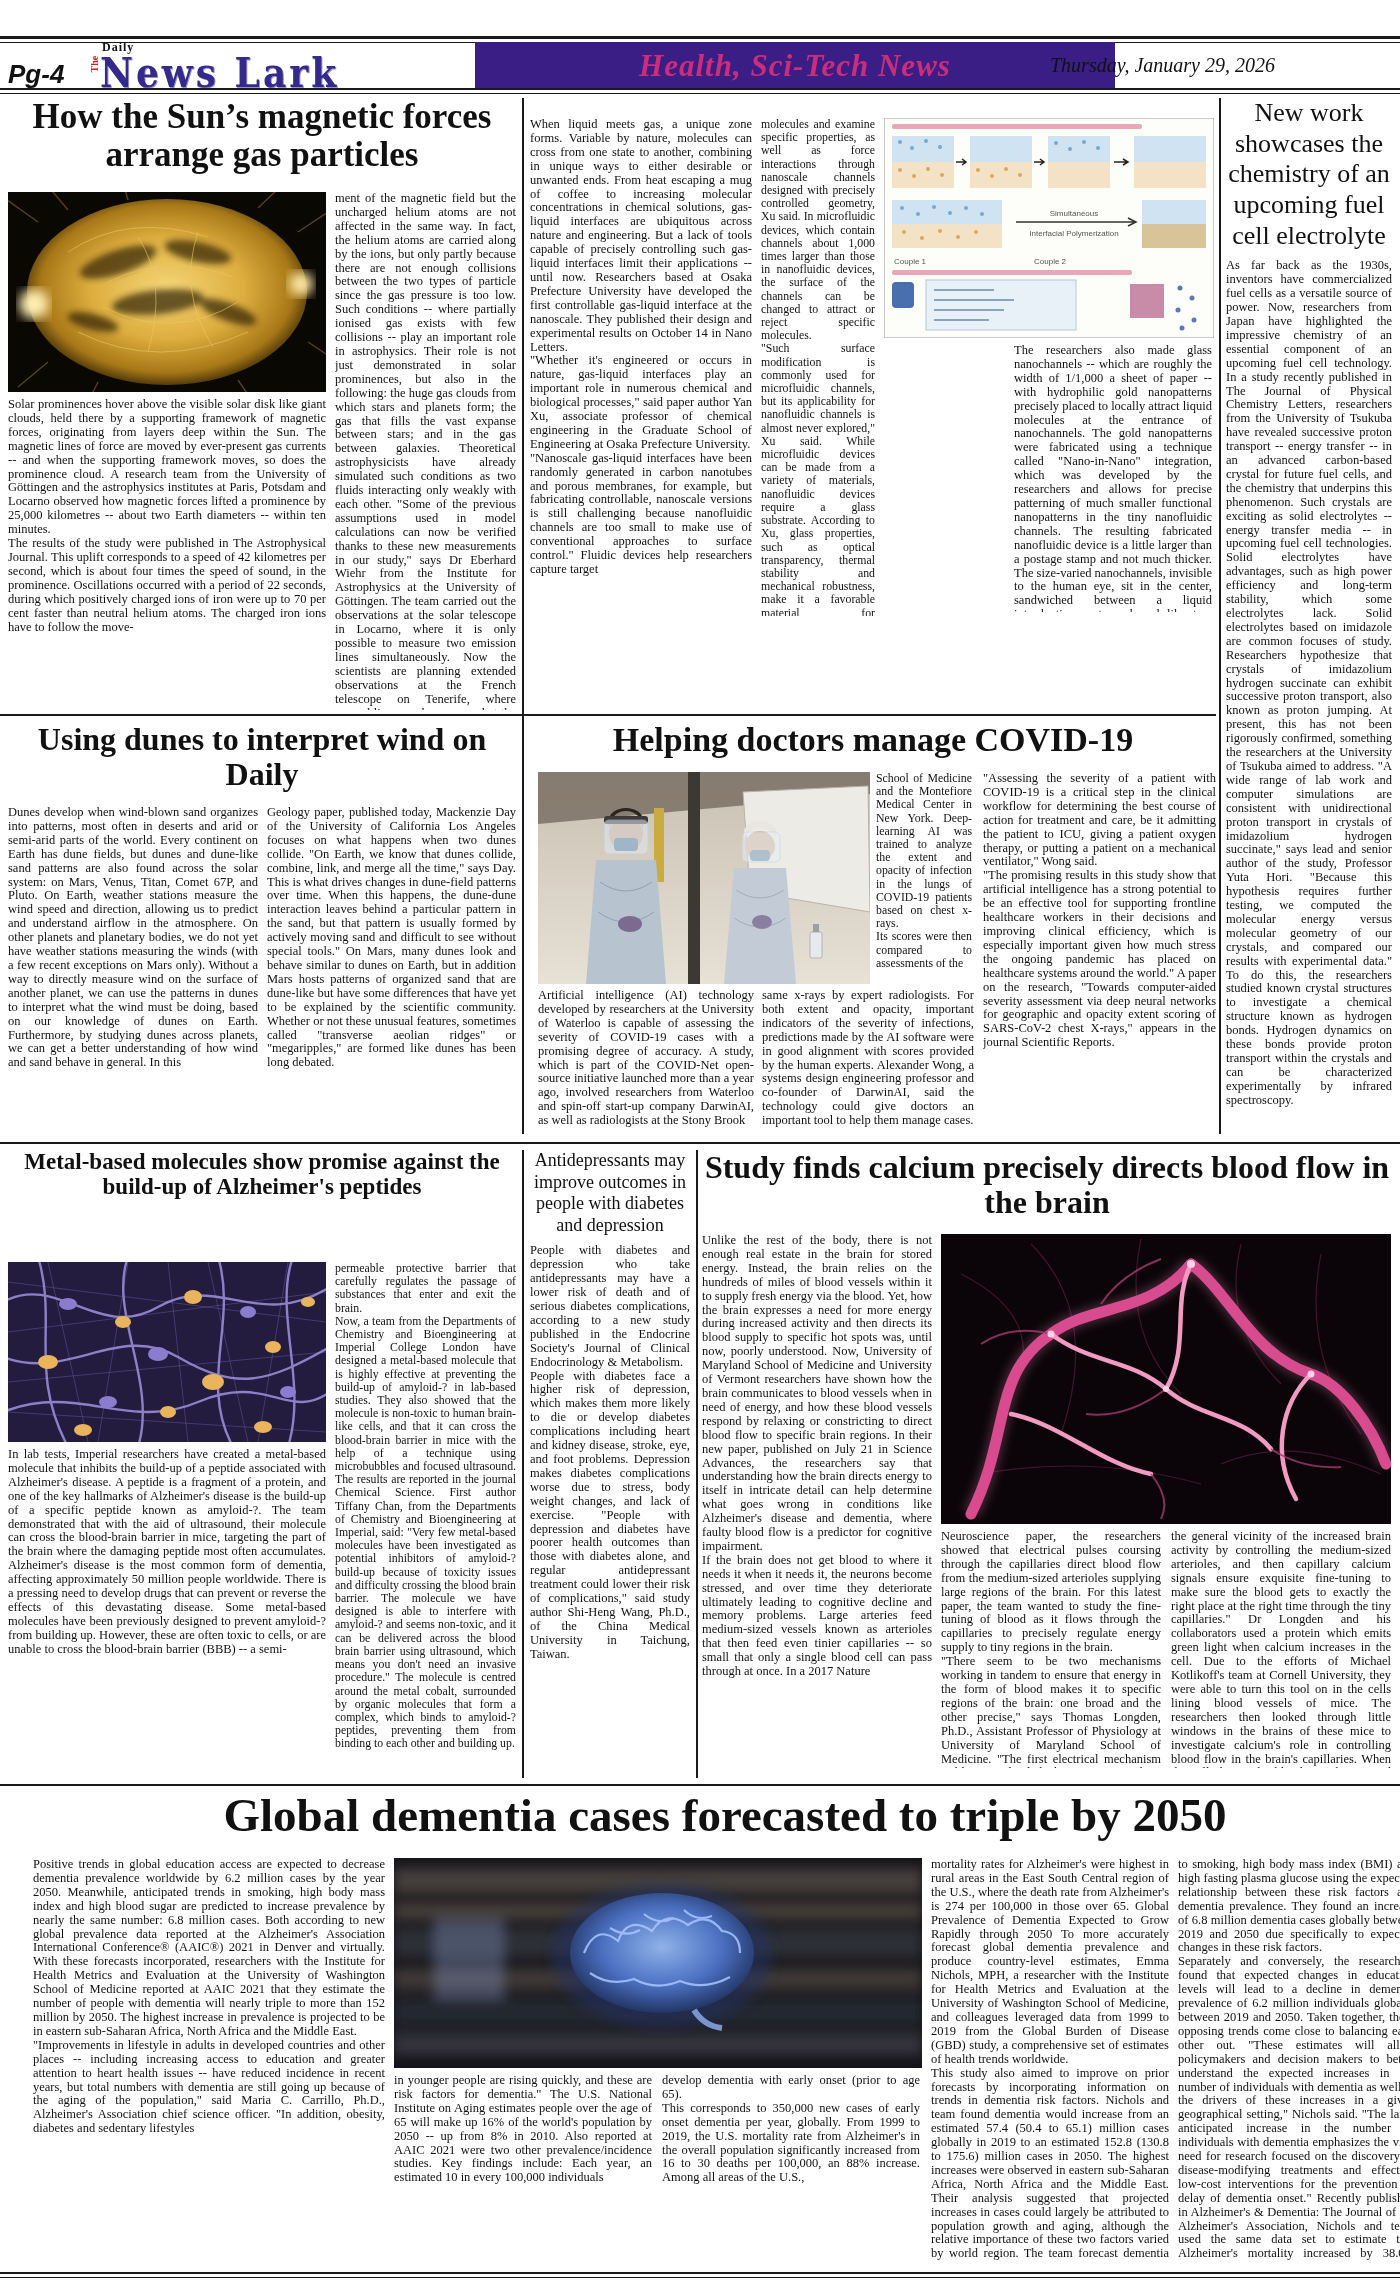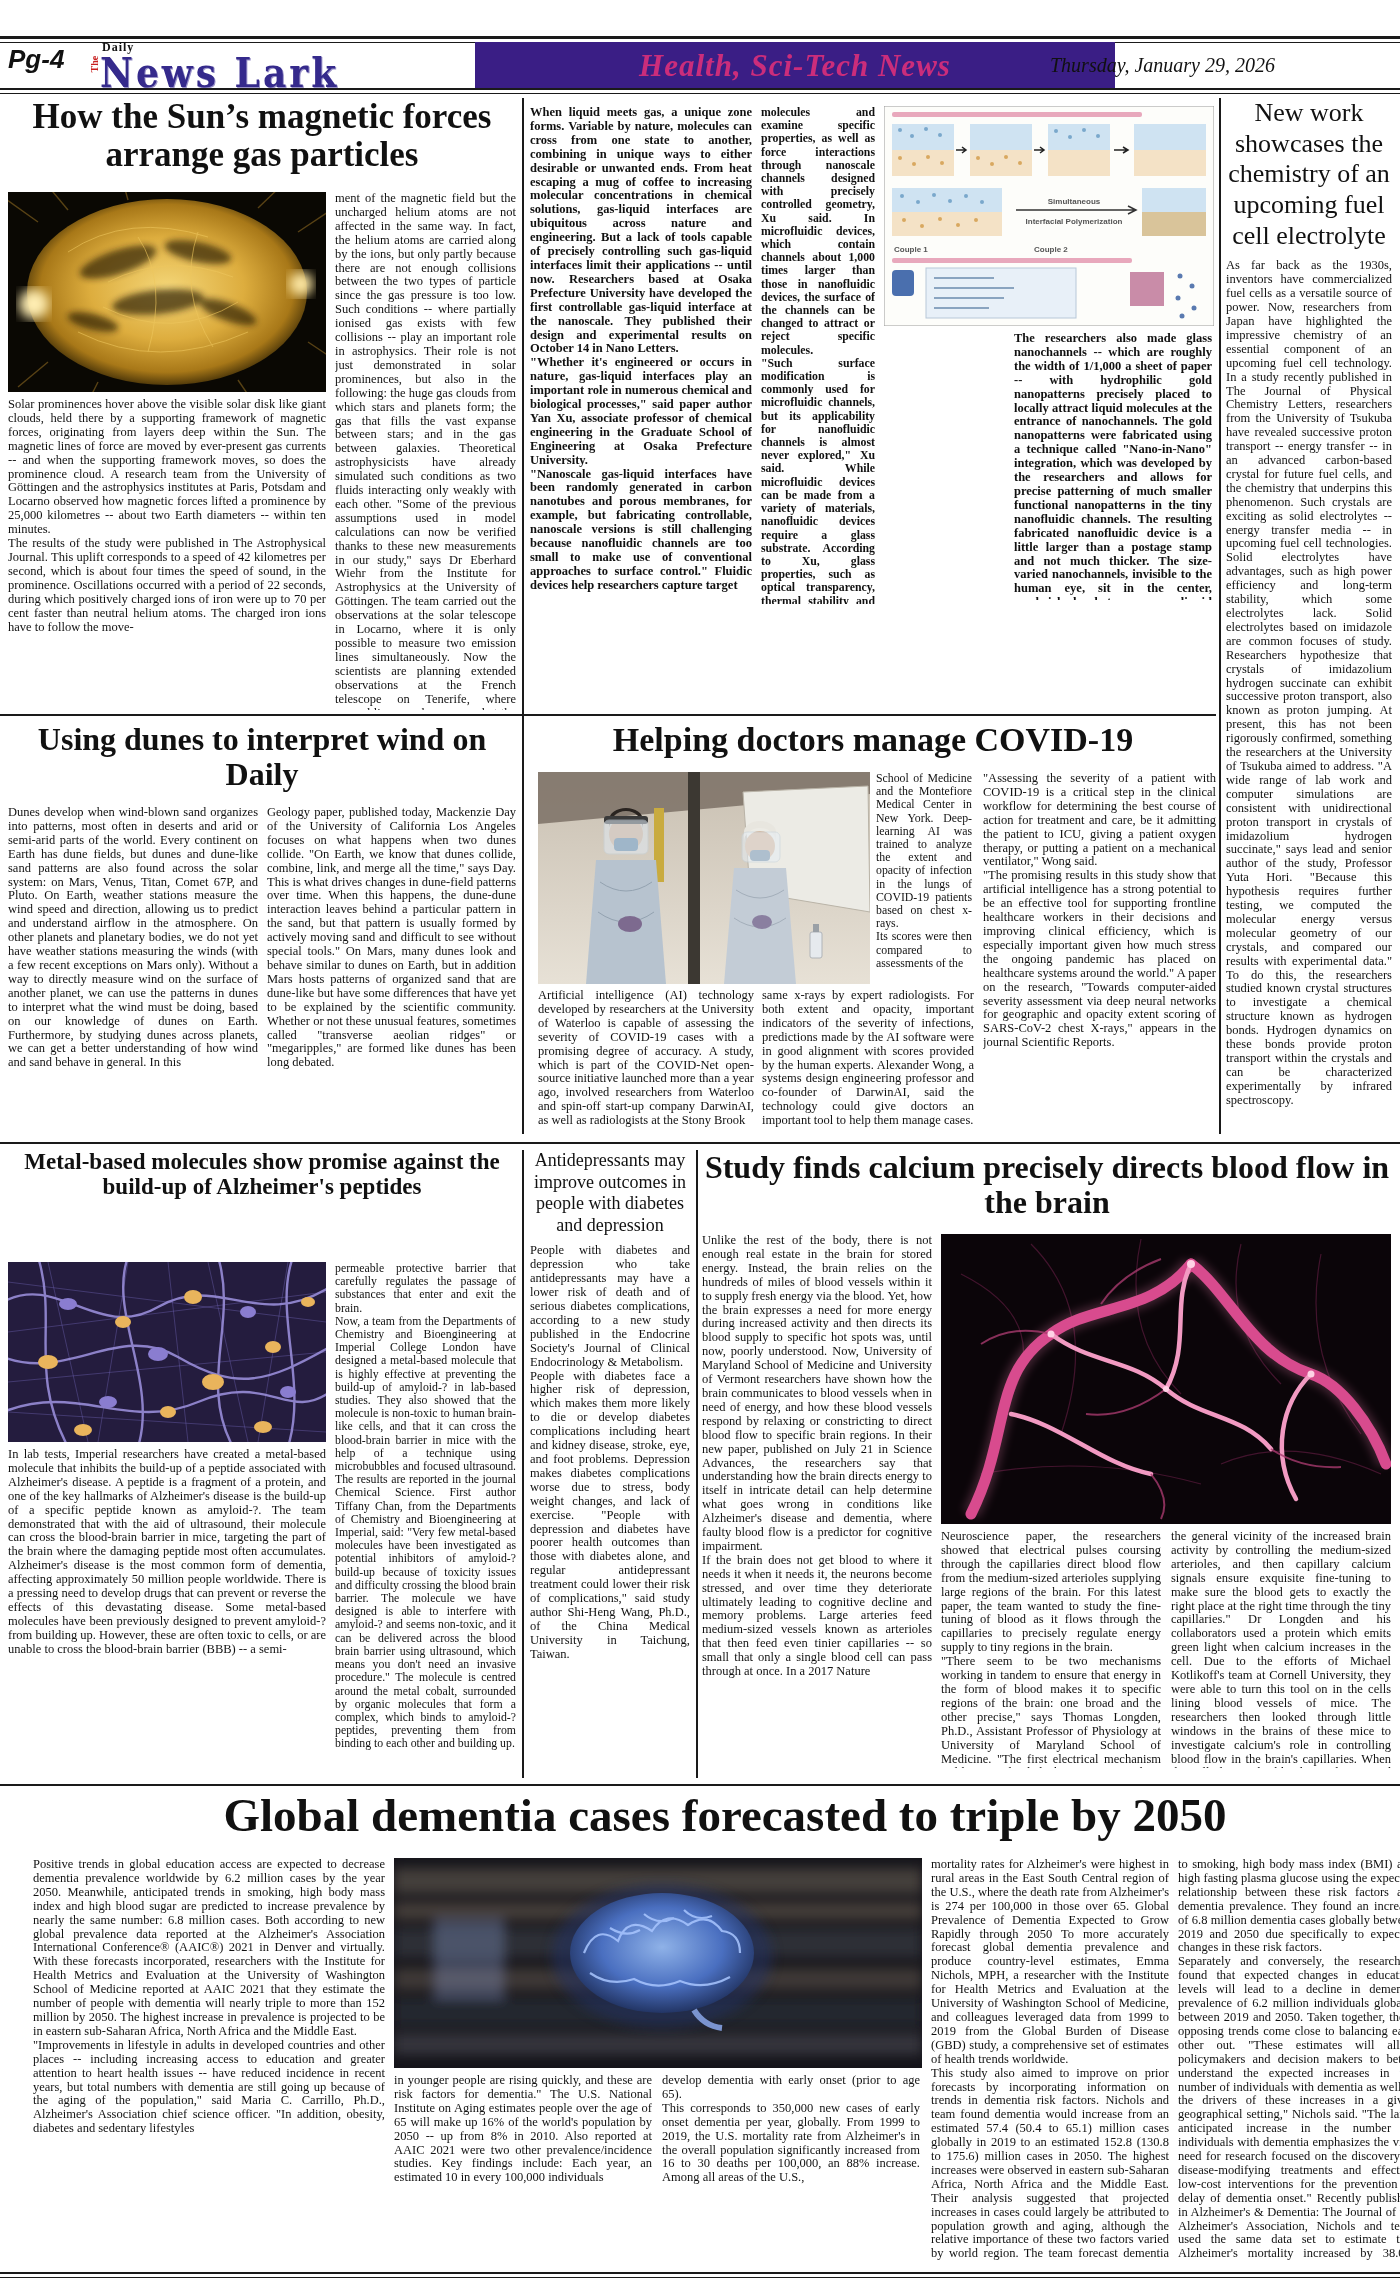--- a/index.html
+++ b/index.html
@@ -3,21 +3,21 @@
 <meta charset="utf-8">
 <style>
   html,body{margin:0;padding:0;background:#e9e9e9;}
   .page{position:relative;width:1400px;height:2288px;background:#ffffff;margin:0 auto;
         font-family:"Liberation Serif",serif;color:#111;overflow:hidden;}
   
   .dbl{position:absolute;left:0;width:100%;height:3px;border-top:3px solid #1a1a1a;border-bottom:1px solid #1a1a1a;}
   .hline{position:absolute;height:2px;background:#1a1a1a;}
   .vline{position:absolute;width:2px;background:#1a1a1a;}
   
-  .pglabel{position:absolute;left:8px;top:44px;font-size:26px;font-weight:bold;font-style:italic;font-family:"Liberation Sans",sans-serif;}
+  .pglabel{position:absolute;left:8px;top:59px;font-size:26px;font-weight:bold;font-style:italic;font-family:"Liberation Sans",sans-serif;}
   .masthead{position:absolute;left:88px;top:40px;width:340px;height:50px;}
   .mh-daily{font-size:12px;font-weight:bold;margin-left:14px;letter-spacing:1px;}
   .mh-row{display:flex;align-items:flex-start;}
   .mh-the{color:#c81f1f;font-size:10px;font-weight:bold;transform:rotate(-90deg) translateX(-6px);width:12px;}
   .mh-title{font-family:"DejaVu Serif",serif;font-weight:bold;font-size:36px;line-height:34px;color:#352a8c;
             letter-spacing:3px;transform:scaleY(1.15);text-shadow:1px 1px 0 #9a93c9;}
   .banner{position:absolute;left:475px;top:42px;width:640px;height:48px;background:#3a1e85;display:flex;align-items:center;justify-content:center;}
   .banner span{font-size:31px;font-weight:bold;font-style:italic;color:#cb2d7b;letter-spacing:1px;}
   .date{position:absolute;right:10px;top:54px;width:340px;text-align:left;font-style:italic;font-size:20px;}
   
@@ -110,21 +110,21 @@
           <circle cx="293" cy="92" r="12" fill="#ffe9a4" filter="url(#bl2)"></circle>
         </svg>
         <div class="bt" style="margin-top:6px;height:312px;">Solar prominences hover above the visible solar disk like giant clouds, held there by a supporting framework of magnetic forces, originating from layers deep within the Sun. The magnetic lines of force are moved by ever-present gas currents -- and when the supporting framework moves, so does the prominence cloud. A research team from the University of Göttingen and the astrophysics institutes at Paris, Potsdam and Locarno observed how magnetic forces lifted a prominence by 25,000 kilometres -- about two Earth diameters -- within ten minutes.
 The results of the study were published in The Astrophysical Journal. This uplift corresponds to a speed of 42 kilometres per second, which is about four times the speed of sound, in the prominence. Oscillations occurred with a period of 22 seconds, during which positively charged ions of iron were up to 70 per cent faster than neutral helium atoms. The charged iron ions have to follow the move-</div>
       </div>
       <div class="bt" style="width:181px;height:518px;">ment of the magnetic field but the uncharged helium atoms are not affected in the same way. In fact, the helium atoms are carried along by the ions, but only partly because there are not enough collisions between the two types of particle since the gas pressure is too low. Such conditions -- where partially ionised gas exists with few collisions -- play an important role in astrophysics. Their role is not just demonstrated in solar prominences, but also in the following: the huge gas clouds from which stars and planets form; the gas that fills the vast expanse between stars; and in the gas between galaxies. Theoretical astrophysicists have already simulated such conditions as two fluids interacting only weakly with each other. "Some of the previous assumptions used in model calculations can now be verified thanks to these new measurements in our study," says Dr Eberhard Wiehr from the Institute for Astrophysics at the University of Göttingen. The team carried out the observations at the solar telescope in Locarno, where it is only possible to measure two emission lines simultaneously. Now the scientists are planning extended observations at the French telescope on Tenerife, where several lines can be measured at the same time. In addition, the light intensity for this telescope is increased four-fold, which will enable such a short exposure time for the light-sensitive cameras that even shorter oscillation periods will be measurable.</div>
     </div>
   </div>
 
   <div class="art" style="left:530px;top:98px;width:686px;height:612px;">
-    <div class="cols" style="margin-top:8px;font-weight:bold;">
+    <div class="cols" style="margin-top:20px;">
       <div class="bt" style="width:222px;height:498px;">When liquid meets gas, a unique zone forms. Variable by nature, molecules can cross from one state to another, combining in unique ways to either desirable or unwanted ends. From heat escaping a mug of coffee to increasing molecular concentrations in chemical solutions, gas-liquid interfaces are ubiquitous across nature and engineering. But a lack of tools capable of precisely controlling such gas-liquid interfaces limit their applications -- until now. Researchers based at Osaka Prefecture University have developed the first controllable gas-liquid interface at the nanoscale. They published their design and experimental results on October 14 in Nano Letters.
 "Whether it's engineered or occurs in nature, gas-liquid interfaces play an important role in numerous chemical and biological processes," said paper author Yan Xu, associate professor of chemical engineering in the Graduate School of Engineering at Osaka Prefecture University.
 "Nanoscale gas-liquid interfaces have been randomly generated in carbon nanotubes and porous membranes, for example, but fabricating controllable, nanoscale versions is still challenging because nanofluidic channels are too small to make use of conventional approaches to surface control." Fluidic devices help researchers capture target</div>
       <div class="bt narrow" style="width:114px;height:498px;">molecules and examine specific properties, as well as force interactions through nanoscale channels designed with precisely controlled geometry, Xu said. In microfluidic devices, which contain channels about 1,000 times larger than those in nanofluidic devices, the surface of the channels can be changed to attract or reject specific molecules.
 "Such surface modification is commonly used for microfluidic channels, but its applicability for nanofluidic channels is almost never explored," Xu said. While microfluidic devices can be made from a variety of materials, nanofluidic devices require a glass substrate. According to Xu, glass properties, such as optical transparency, thermal stability and mechanical robustness, make it a favorable material for applications in a wide range of disciplines and an ideal material in nanofluidics. While hydrophilic by nature, glass can be made hydrophobic, a technique used in surface modification to help stop molecules in the sample liquid from bonding to molecules in the glass.</div>
       <div style="width:330px;">
         <svg class="imgbox" width="330" height="220" viewBox="0 0 330 220">
           <rect width="330" height="220" fill="#fdfdfa" stroke="#9a9a9a"></rect>
           <rect x="8" y="6" width="250" height="5" rx="2" fill="#e8a8bc"></rect>
           <g>

